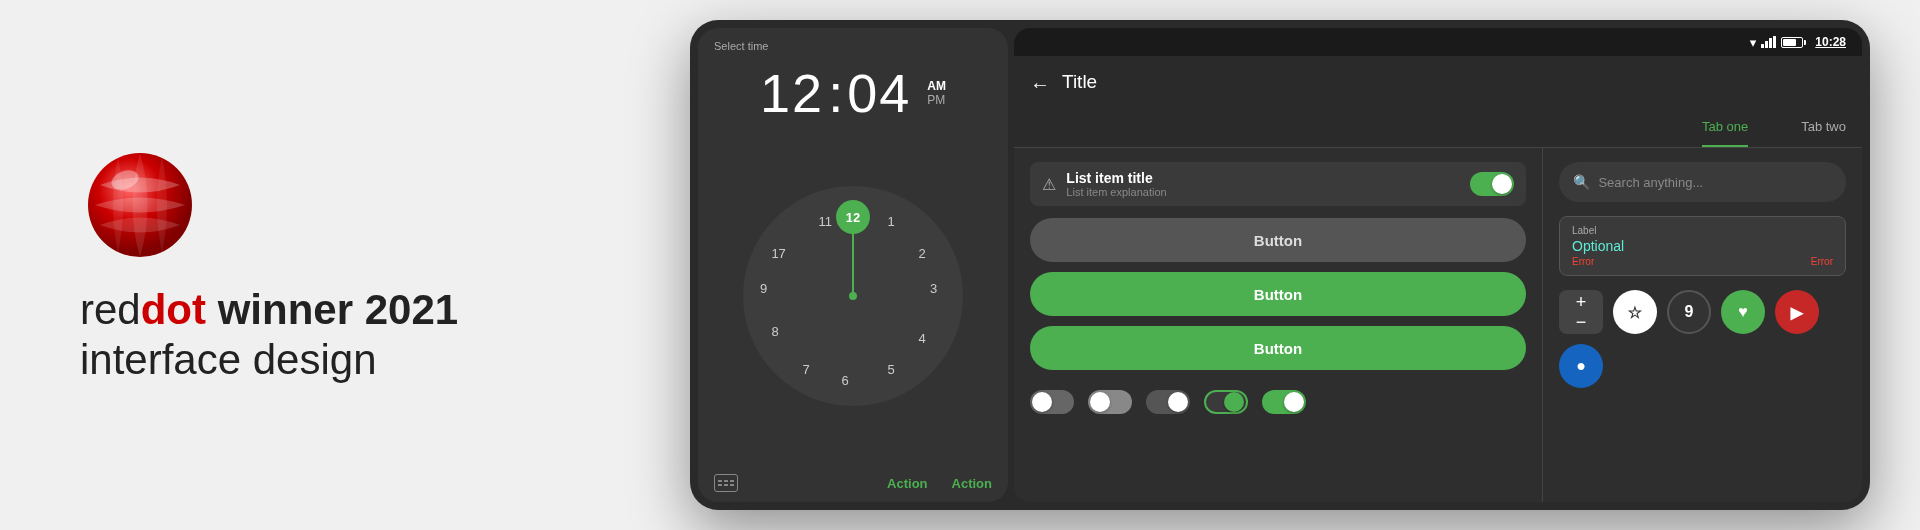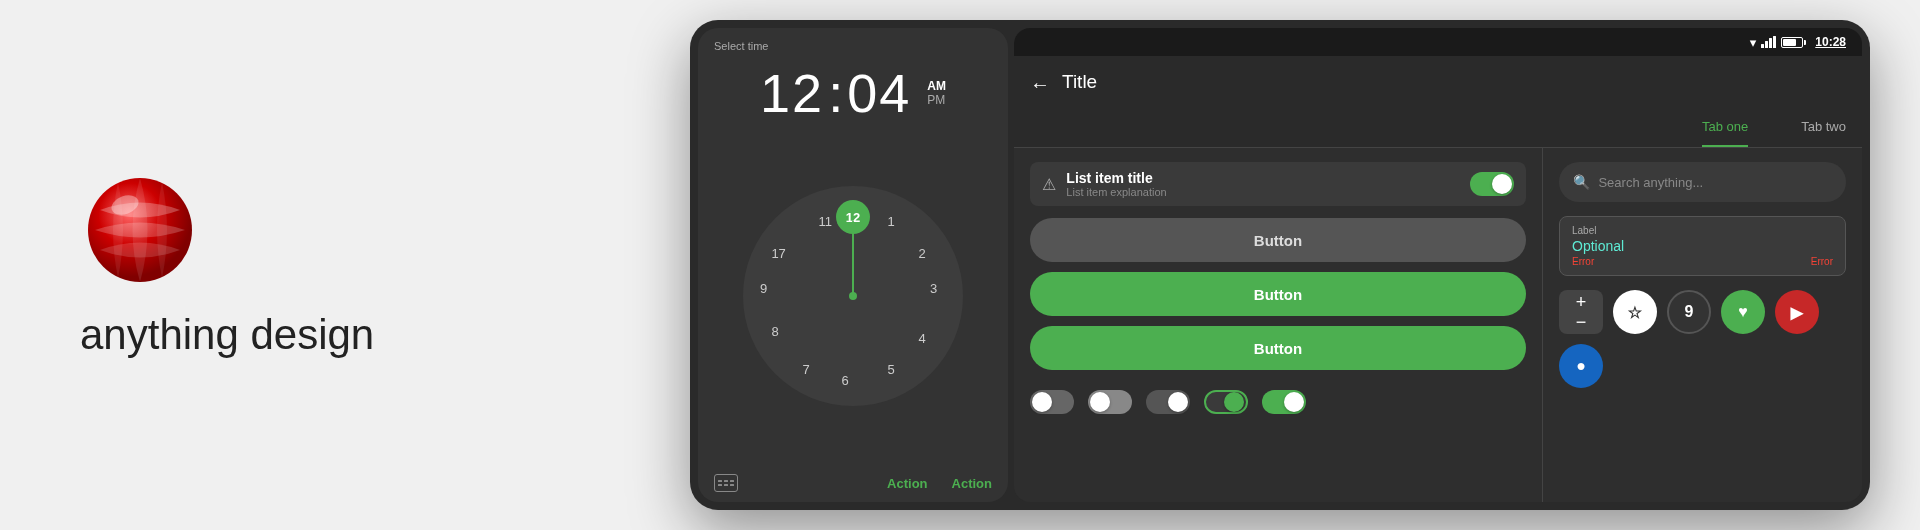--- a/index.html
+++ b/index.html
@@ -669,21 +669,24 @@
 
       <path d="M 60 8 Q 45 60 60 112 Q 75 60 60 8 Z" fill="rgba(255,255,255,0.1)"></path>
       <path d="M 38 12 Q 28 60 38 108 Q 48 60 38 12 Z" fill="rgba(255,255,255,0.08)"></path>
       <path d="M 82 12 Q 92 60 82 108 Q 72 60 82 12 Z" fill="rgba(255,255,255,0.08)"></path>
 
       <ellipse cx="45" cy="35" rx="14" ry="9" fill="rgba(255,255,255,0.35)" transform="rotate(-20,45,35)"></ellipse>
     </svg>
   </div>
 
   <div>
-    <div class="award-text">anything design</div>
+    <div class="award-text">
+      <span>red</span><span class="red">dot</span><span class="bold"> winner 2021</span>
+    </div>
+    <div class="award-text">interface design</div>
   </div>
 </div>
 
 <div class="right-section">
   <div class="device-mockup">
 
     <div class="phone-panel">
       <div class="phone-header">Select time</div>
 
       <div class="time-display">

